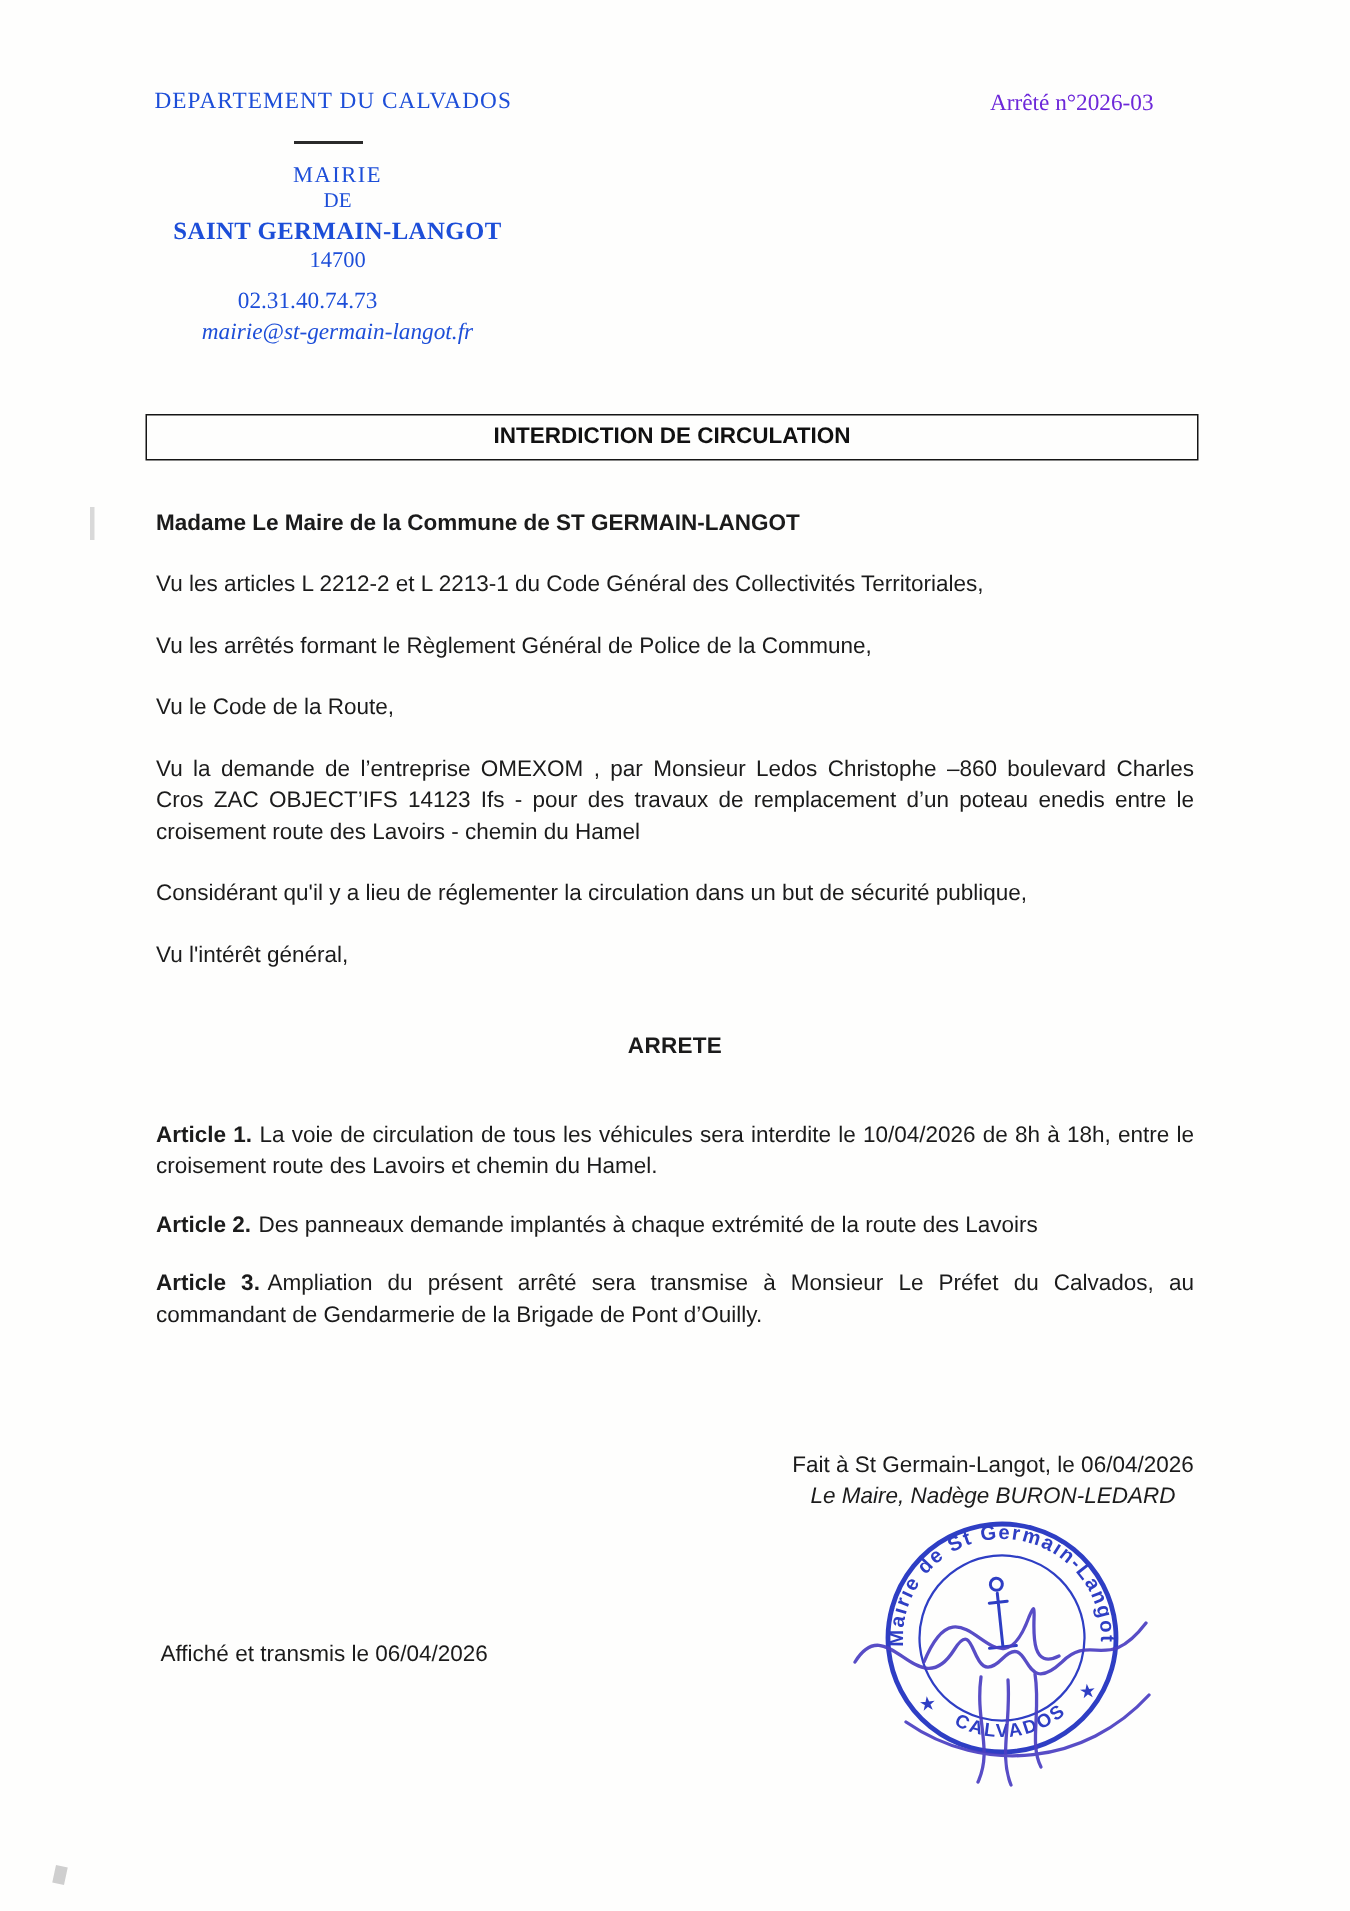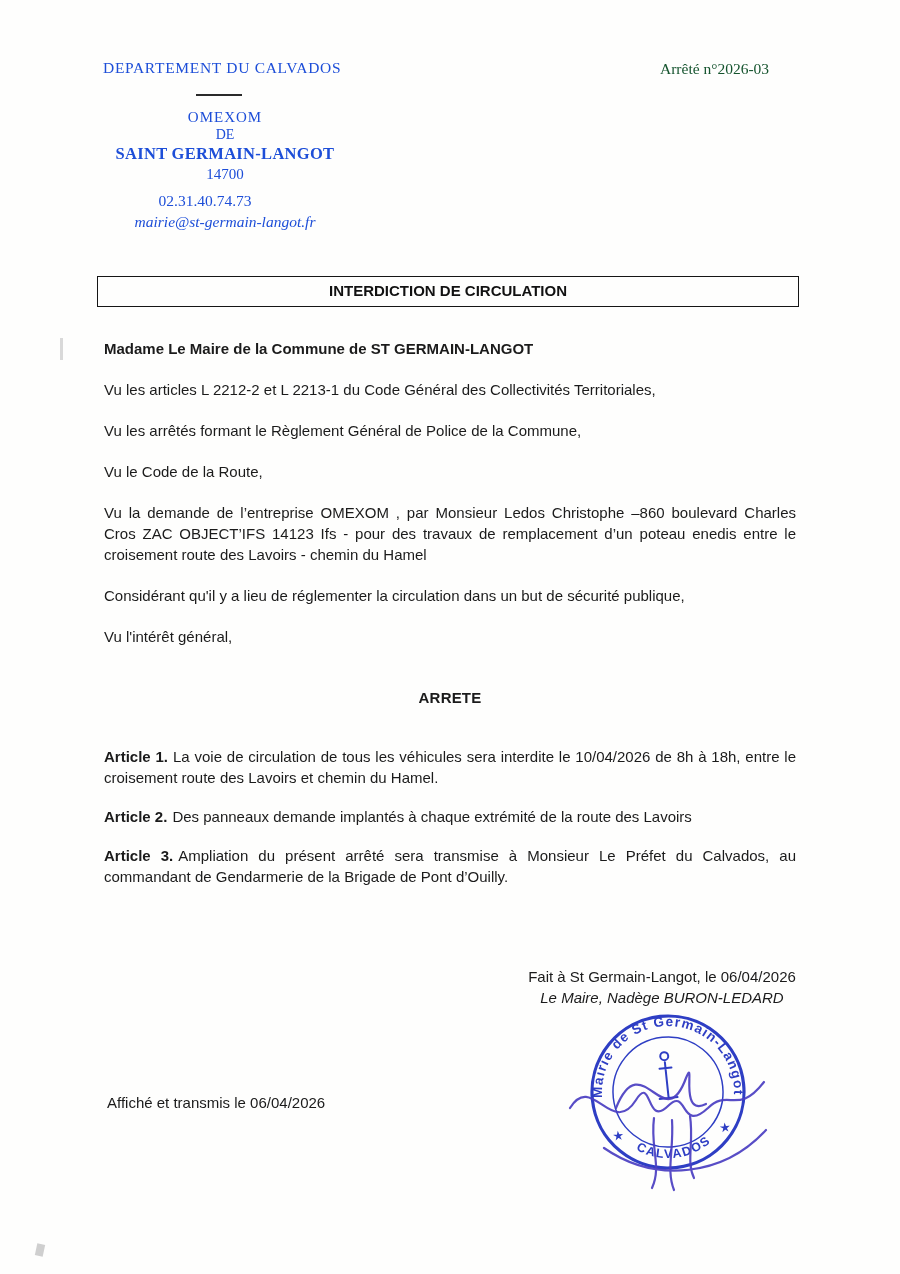--- a/index.html
+++ b/index.html
@@ -19,21 +19,21 @@
   .dept{font-size:15.5px;letter-spacing:.7px;white-space:nowrap;line-height:20px;}
   .dept-rule{width:46px;border-top:2px solid #2a2a2a;margin:16px 0 12px 93px;height:0;}
   .mairie{text-align:center;font-size:15px;letter-spacing:1px;line-height:18px;}
   .de{text-align:center;font-size:14px;line-height:17px;}
   .commune{text-align:center;font-size:16.5px;font-weight:bold;letter-spacing:.3px;line-height:21px;white-space:nowrap;}
   .cp{text-align:center;font-size:15px;line-height:20px;}
   .phone{text-align:center;font-size:15.5px;line-height:20px;margin-top:7px;margin-right:40px;}
   .email{text-align:center;font-style:italic;font-size:15.5px;line-height:21px;white-space:nowrap;}
   .decree-no{
     position:absolute;left:660px;top:60px;
-    font-family:"Liberation Serif", serif;font-size:15.5px;color:#14532d;
+    font-family:"Liberation Serif", serif;font-size:15.5px;color:#6d28d9;
   }
   
   .title-box{
     position:absolute;left:97px;top:276px;width:700px;
     border:1.5px solid #151515;
     text-align:center;padding:3px 0 5px;
     font-weight:bold;font-size:15px;line-height:21px;color:#111;
   }
   
   .docbody{position:absolute;left:104px;top:338px;width:692px;font-size:15px;line-height:21px;}
@@ -58,21 +58,21 @@
   .artifact.a2{left:36px;top:1244px;width:8px;height:12px;background:#cfcfcf;transform:rotate(12deg);}
 </style>
 </head>
 <body>
 
 <div class="page">
 
   <div class="letterhead-left">
     <div class="dept">DEPARTEMENT DU CALVADOS</div>
     <div class="dept-rule"></div>
-    <div class="mairie">OMEXOM</div>
+    <div class="mairie">MAIRIE</div>
     <div class="de">DE</div>
     <div class="commune">SAINT GERMAIN-LANGOT</div>
     <div class="cp">14700</div>
     <div class="phone">02.31.40.74.73</div>
     <div class="email">mairie@st-germain-langot.fr</div>
   </div>
 
   <div class="decree-no">Arrêté n°2026-03</div>
 
   <div class="title-box">

